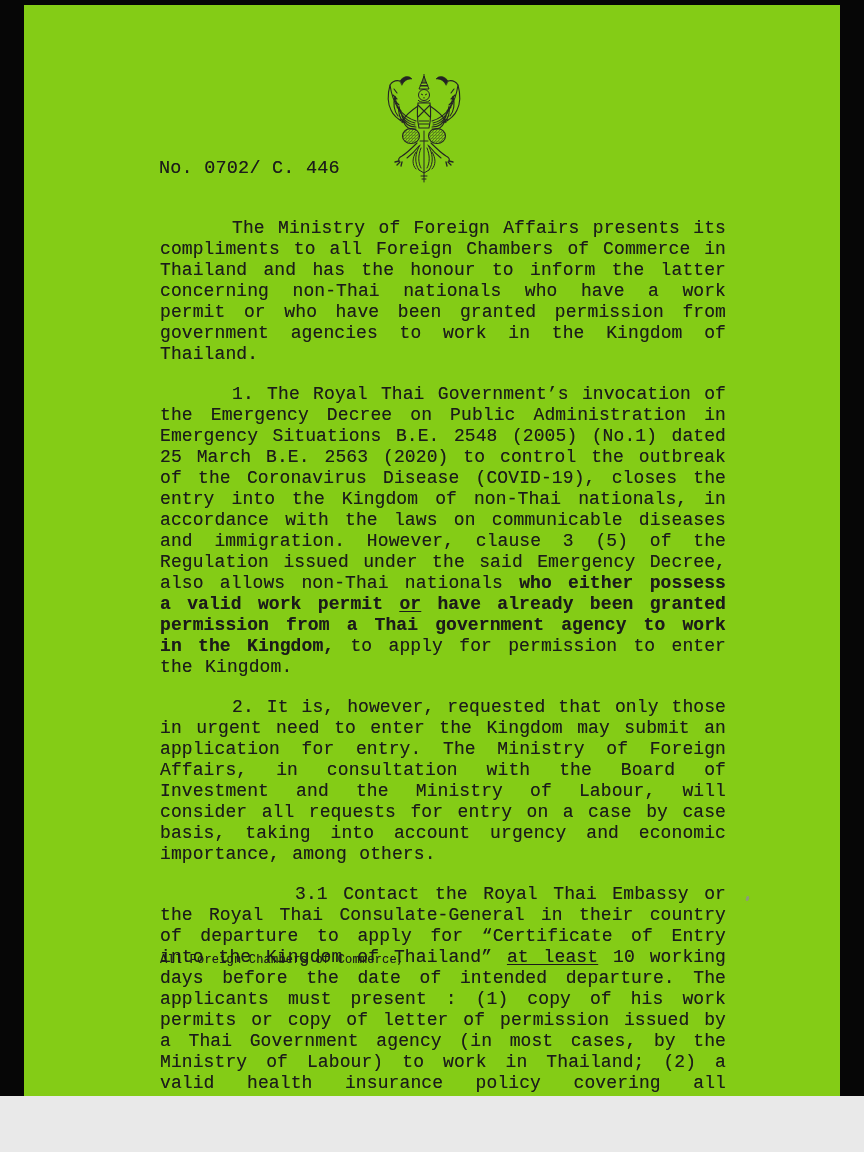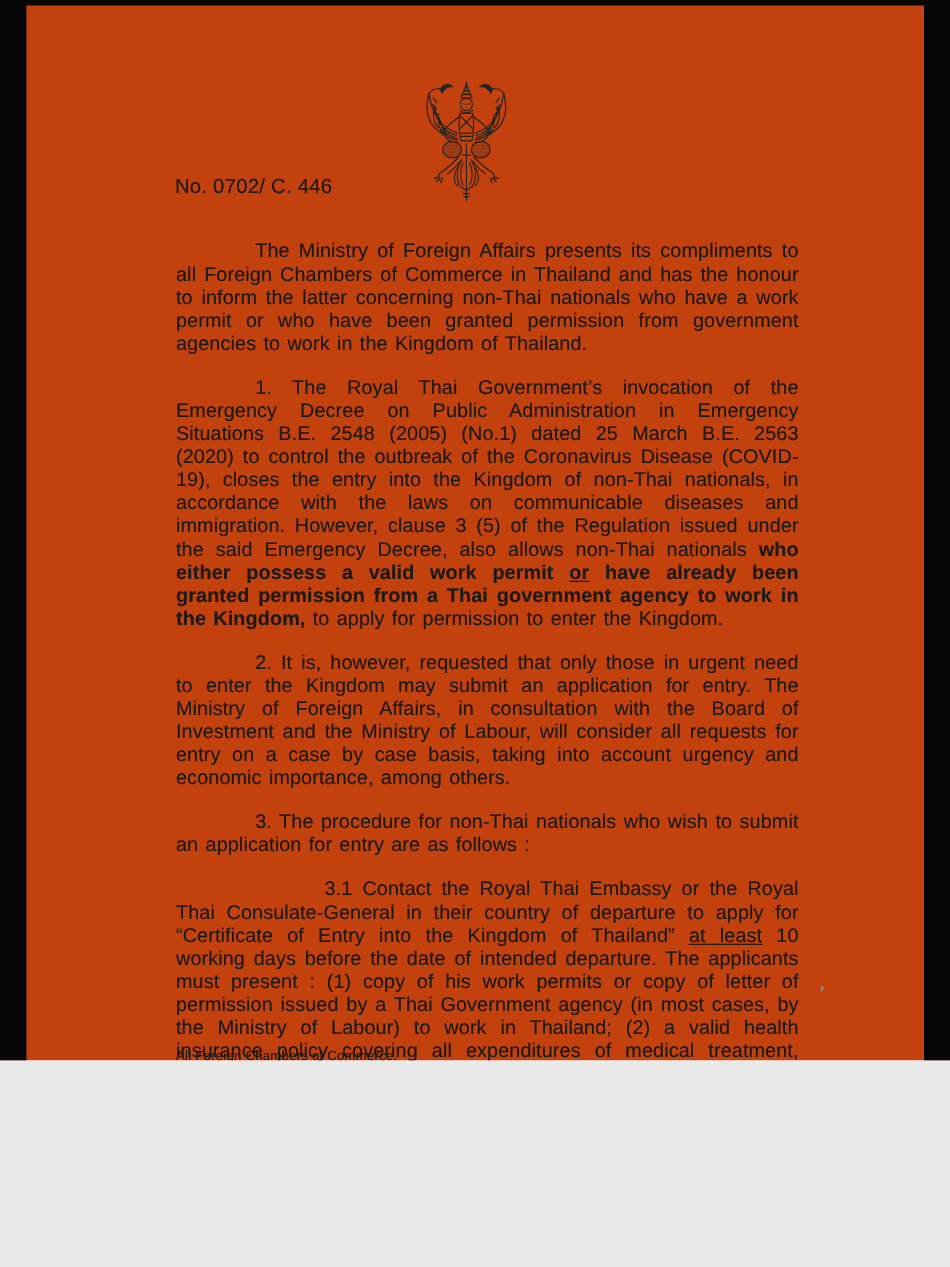--- a/index.html
+++ b/index.html
@@ -1,21 +1,21 @@
 <!DOCTYPE html>
 <html><head>
 <meta charset="utf-8">
 <style>
   html,body{margin:0;padding:0;background:#e9e9e9;}
   .scan{
     position:relative;
-    width:864px;height:964px;
-    background:#c2410c;
+    width:864px;height:1096px;
+    background:#84cc16;
     overflow:hidden;
-    font-family:Liberation Sans, sans-serif;
+    font-family:Liberation Mono, monospace;
     color:#1b1b1b;
   }
   
   .edge{position:absolute;background:#060606;}
   .edge-left{left:0;top:0;width:24px;height:1152px;}
   .edge-right{left:840px;top:0;width:24px;height:1152px;}
   .edge-top{left:0;top:0;width:864px;height:5px;}
   .edge-bottom{left:0;top:1146px;width:864px;height:6px;}
   .scan-faint-line{position:absolute;left:26px;top:1143px;width:812px;height:1px;background:#d7d5d2;}
   .scan-shadow{position:absolute;left:24px;top:1090px;width:816px;height:53px;
@@ -124,21 +124,20 @@
 
   <div class="refno">No. 0702/ C. 446</div>
 
   <div class="body">
     <p class="para"><span>The Ministry of Foreign Affairs presents its compliments to all Foreign Chambers of Commerce in Thailand and has the honour to inform the latter concerning non-Thai nationals who have a work permit or who have been granted permission from government agencies to work in the Kingdom of Thailand.</span></p>
 
     <p class="para"><span>1. The Royal Thai Government’s invocation of the Emergency Decree on Public Administration in Emergency Situations B.E. 2548 (2005) (No.1) dated 25 March B.E. 2563 (2020) to control the outbreak of the Coronavirus Disease (COVID-19), closes the entry into the Kingdom of non-Thai nationals, in accordance with the laws on communicable diseases and immigration.  However, clause 3 (5) of the Regulation issued under the said Emergency Decree, also allows non-Thai nationals </span><span class="b">who either possess a valid work permit </span><span class="b u">or</span><span class="b"> have already been granted permission from a Thai government agency to work in the Kingdom,</span><span> to apply for permission to enter the Kingdom.</span></p>
 
     <p class="para"><span>2. It is, however, requested that only those in urgent need to enter the Kingdom may submit an application for entry.  The Ministry of Foreign Affairs, in consultation with the Board of Investment and the Ministry of Labour, will consider all requests for entry on a case by case basis, taking into account urgency and economic importance, among others.</span></p>
 
-    <p class="para"><span>3. The procedure for non-Thai nationals who wish to submit an application for entry are as follows :</span></p>
 
     <p class="para p31"><span>3.1 Contact the Royal Thai Embassy or the Royal Thai Consulate-General in their country of departure to apply for “Certificate of Entry into the Kingdom of Thailand” </span><span class="u">at least</span><span> 10 working days before the date of intended departure.  The applicants must present : (1) copy of his work permits or copy of letter of permission issued by a Thai Government agency (in most cases, by the Ministry of Labour) to work in Thailand; (2) a valid health insurance policy covering all expenditures of medical treatment, including COVID-19 worth at least 100,000 USD.</span></p>
   </div>
 
   <div class="footer">
     <p>All Foreign Chambers of Commerce,</p>
   </div>
 
 </div>
 

